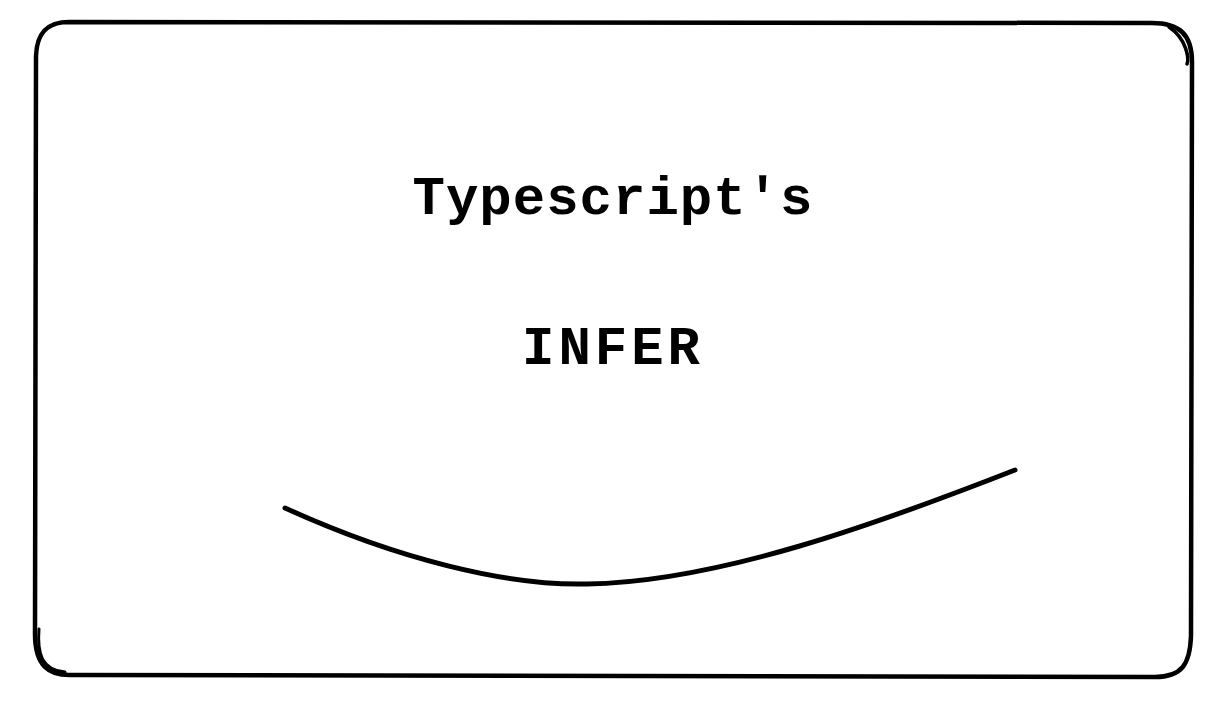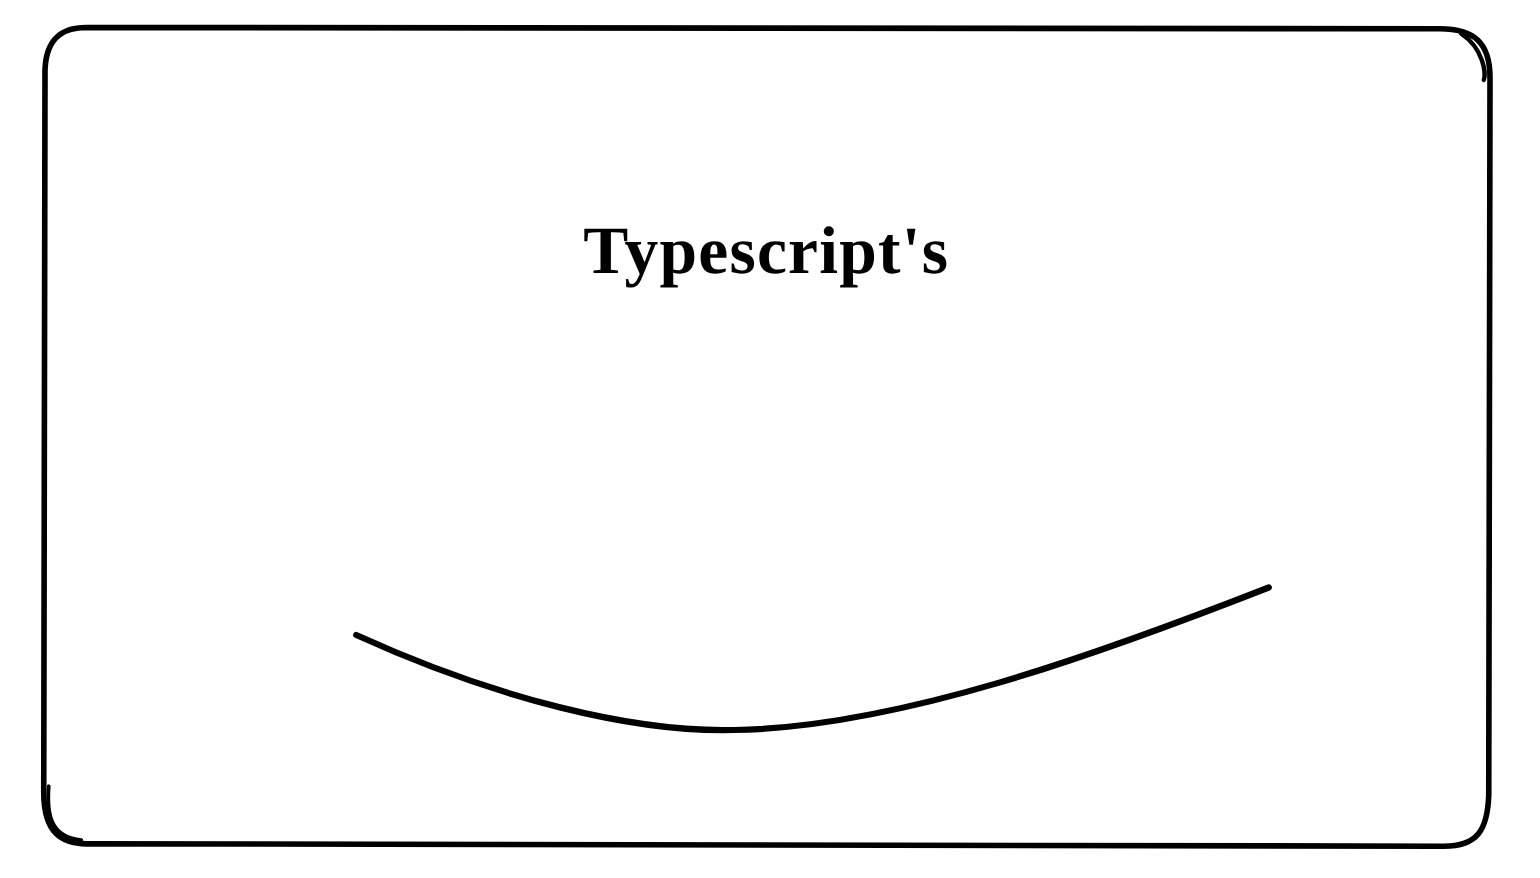--- a/index.html
+++ b/index.html
@@ -34,20 +34,21 @@
     
     .text-block {
       position: absolute;
       left: 50%;
       transform: translateX(-50%);
       font-size: 54px;
       font-weight: 600;
       color: #000;
       letter-spacing: 1px;
       white-space: nowrap;
+      font-family: Liberation Mono, monospace;
     }
     
     .text-line-1 {
       top: 155px;
     }
     
     .text-line-2 {
       top: 305px;
       letter-spacing: 4px;
     }
@@ -79,20 +80,21 @@
              L 42 8 Z" fill="none" stroke="#000" stroke-width="4.5" stroke-linecap="round" stroke-linejoin="round"></path>
 
     <path d="M 1160 50 
              C 1162 45, 1160 25, 1142 13" fill="none" stroke="#000" stroke-width="3.5" stroke-linecap="round"></path>
 
     <path d="M 12 615 
              C 10 640, 15 656, 38 658" fill="none" stroke="#000" stroke-width="3" stroke-linecap="round"></path>
   </svg>
 
   <div class="text-block text-line-1">Typescript's</div>
+  <div class="text-block text-line-2">INFER</div>
 
   <svg class="curve-svg" viewBox="0 0 1172 670" preserveAspectRatio="none">
 
     <path d="M 258 494 
              C 370 545, 480 572, 560 570
              C 690 568, 850 510, 988 456" fill="none" stroke="#000" stroke-width="5" stroke-linecap="round" stroke-linejoin="round"></path>
   </svg>
 
 </div>
 

